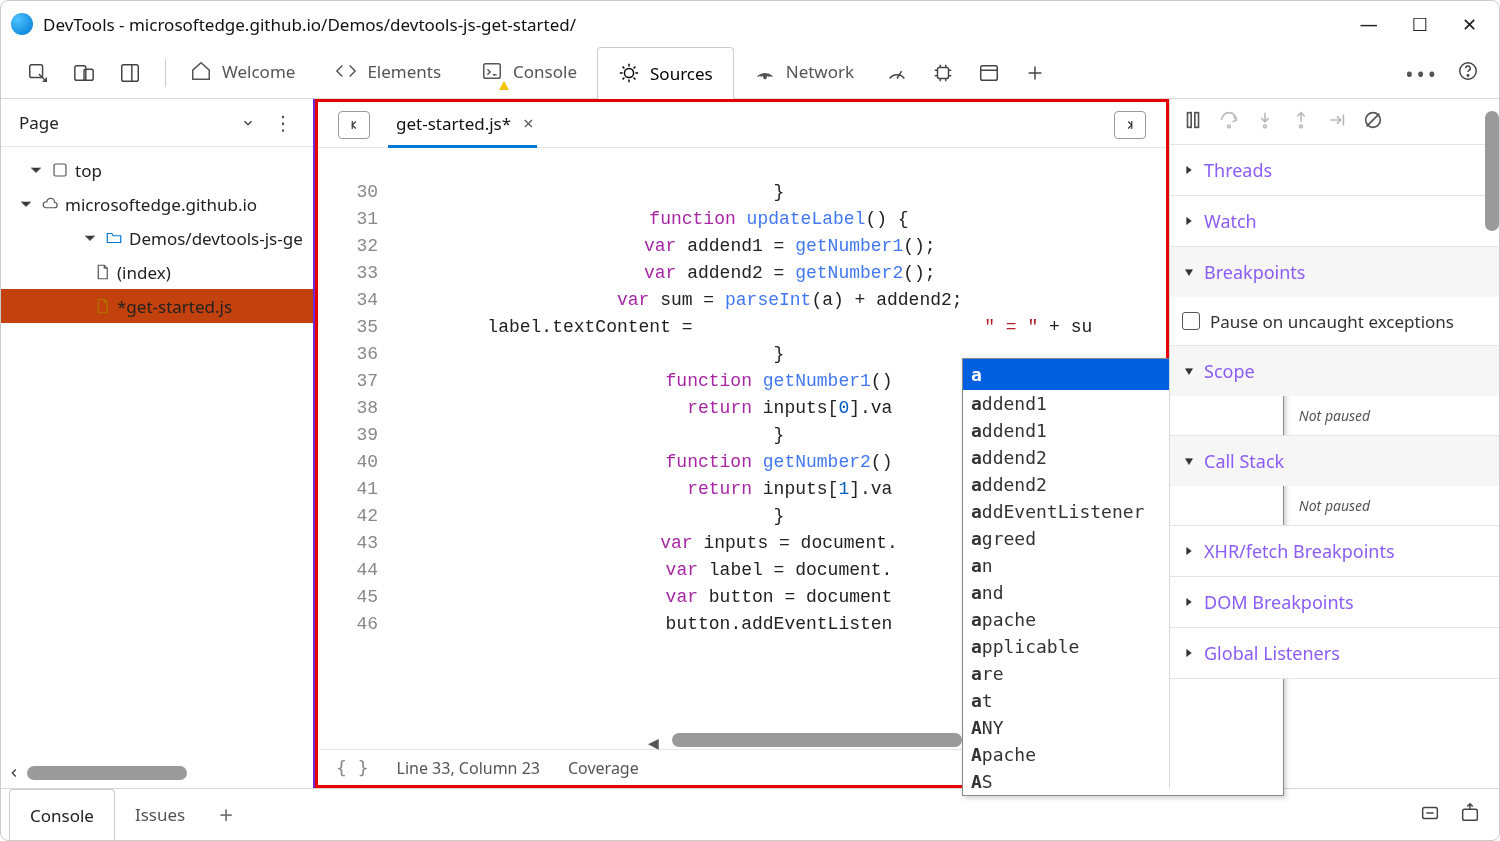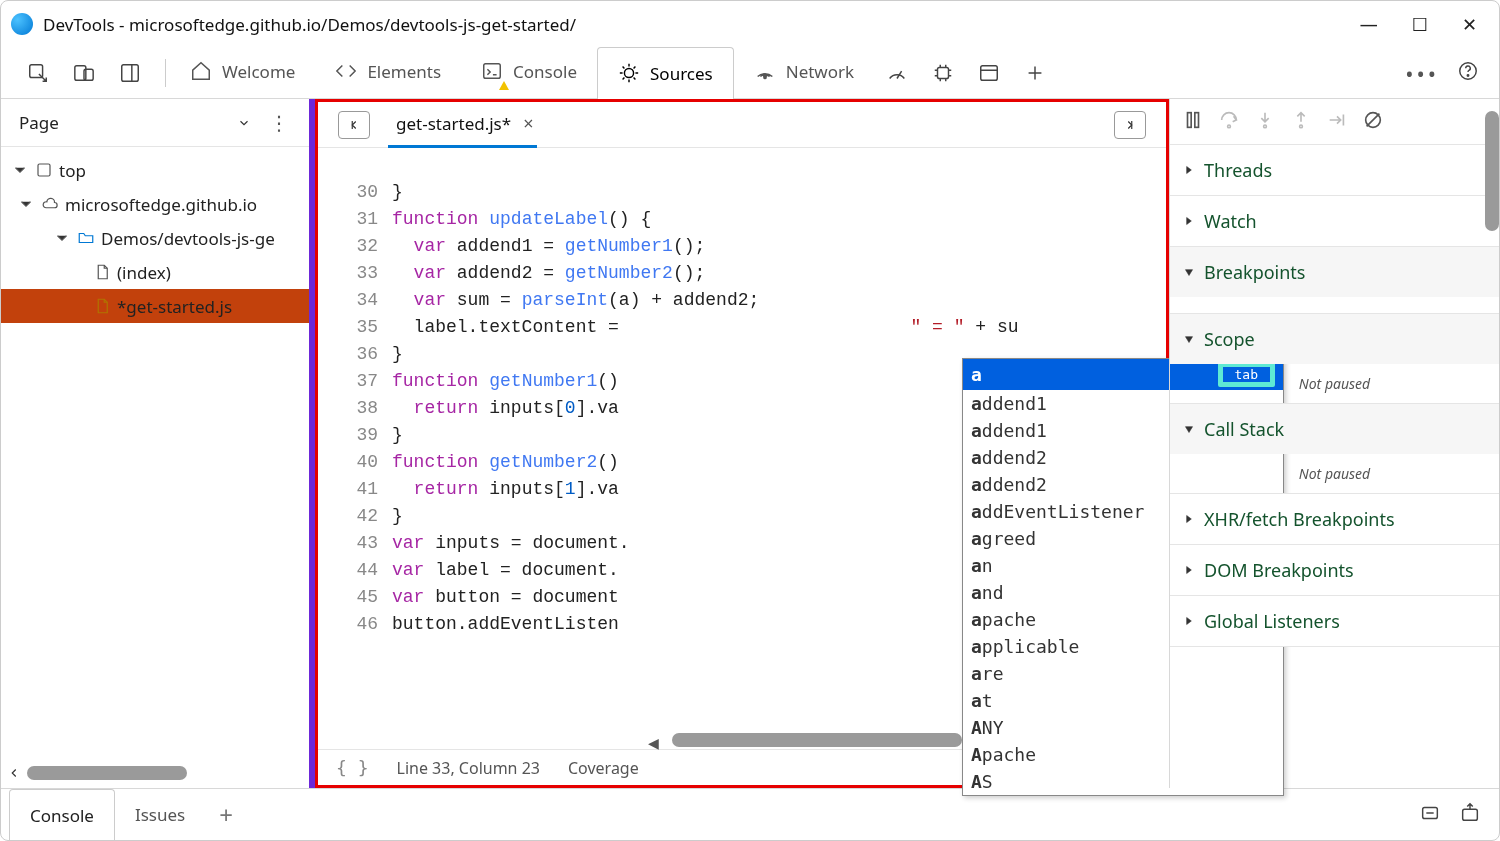--- a/index.html
+++ b/index.html
@@ -18,47 +18,47 @@
 .tab.active { color:#000; background:#fff; border:1px solid #ccc; border-bottom:none; border-top-left-radius:4px; border-top-right-radius:4px;}
 .tab.active::after{content:"";position:absolute;left:0;right:0;bottom:-3px;height:3px;background:#0078d4;}
 .tab svg {width:22px;height:22px;stroke:#555;fill:none;stroke-width:1.6;}
 .tab.active svg{stroke:#000;}
 .tab .warn-dot{position:absolute;bottom:6px;left:38px;width:0;height:0;border-left:5px solid transparent;border-right:5px solid transparent;border-bottom:9px solid #f2c200;}
 .tab span{font-size:17px;}
 .more-dots{margin-left:auto;display:flex;align-items:center;gap:18px;padding:0 14px;}
 .more-dots svg{width:22px;height:22px;stroke:#444;fill:none;stroke-width:1.6;}
 .body-area{display:flex;height:calc(100% - 46px - 52px - 52px);}
 
-.sidebar-left{width:314px;border-right:6px solid #6d28d9;display:flex;flex-direction:column;}
+.sidebar-left{width:314px;border-right:2px solid #6d28d9;display:flex;flex-direction:column;}
 .sb-header{display:flex;align-items:center;height:48px;padding:0 18px;border-bottom:1px solid #e5e5e5;}
 .sb-header-title{font-size:17px;color:#222;}
 .sb-header-chev{margin-left:auto;}
 .sb-header .kebab{margin-left:18px;font-size:20px;letter-spacing:2px;color:#555;}
 .tree{padding:6px 0;font-size:17px;color:#222;overflow:hidden;}
-.tree-row{display:flex;align-items:center;height:34px;padding-left:10px;gap:6px;white-space:nowrap;}
+.tree-row{display:flex;align-items:center;height:34px;padding-left:26px;gap:6px;white-space:nowrap;}
 .tree-row.indent1{padding-left:16px;}
-.tree-row.indent2{padding-left:52px;}
+.tree-row.indent2{padding-left:52px;margin-left:28px;}
 .tree-row.indent3{padding-left:92px;}
 .tree-row.sel{background:#c2410c;}
 .tree-row svg{width:18px;height:18px;stroke:#555;fill:none;stroke-width:1.6;flex-shrink:0;}
 .tree-row .file-js{stroke:#b17400;}
 .tree-row .folder-ic{stroke:#0078d4;fill:none;}
 .sb-bottom{margin-top:auto;height:30px;display:flex;align-items:center;padding:0 6px;gap:6px;}
 .sb-bottom .hscroll{height:14px;border-radius:7px;background:#9a9a9a;width:160px;}
 
 .editor{flex:1;display:flex;flex-direction:column;border:3px solid #e60000;position:relative;}
 .ed-tabs{display:flex;align-items:center;height:46px;padding:0 20px;border-bottom:1px solid #e5e5e5;}
 .nav-btn{width:32px;height:28px;border:1px solid #999;border-radius:4px;display:flex;align-items:center;justify-content:center;}
 .nav-btn svg{width:14px;height:14px;stroke:#333;fill:none;stroke-width:2;}
 .ed-filetab{margin-left:18px;display:flex;align-items:center;gap:12px;height:46px;padding:0 4px 0 8px;border-bottom:3px solid #0078d4;font-size:17px;color:#111;}
 .ed-filetab .close-x{color:#555;font-size:18px;}
 .ed-tabs .nav-right{margin-left:auto;}
 .code{flex:1;display:flex;overflow:hidden;font-family:"Consolas","Courier New",monospace;font-size:18px;line-height:27px;position:relative;margin-left:8px;}
 .gutter{width:66px;text-align:right;padding:4px 14px 0 0;color:#888;background:#fff;}
-.codebody{flex:1;padding:4px 0 0 0;white-space:pre;color:#222;position:relative;}
+.codebody{flex:1;padding:4px 0 0 0;white-space:pre;color:#222;position:relative;text-align:center;}
 .kw{color:#a626a4;}
 .fn{color:#4078f2;}
 .str{color:#b31d28;}
 .num{color:#005cc5;}
 .ed-vscroll{position:absolute;right:0;top:250px;width:14px;height:160px;background:#9a9a9a;border-radius:7px;}
 .ed-status{height:36px;display:flex;align-items:center;padding:0 18px;gap:28px;border-top:1px solid #e5e5e5;color:#555;font-size:16px;}
 .ed-status .braces{font-family:monospace;font-size:18px;color:#888;}
 .ed-hscroll{position:absolute;left:330px;right:12px;bottom:38px;height:14px;display:flex;align-items:center;}
 .ed-hscroll .track{flex:1;height:14px;}
 .ed-hscroll .thumb{position:absolute;left:24px;width:290px;height:14px;background:#9a9a9a;border-radius:7px;}
@@ -68,21 +68,21 @@
 .ac-item{padding:3px 8px;display:flex;align-items:center;}
 .ac-item.sel{background:#0060df;color:#fff;}
 .ac-item .hint{margin-left:auto;border:5px solid #5eead4;padding:0 12px;font-size:13px;border-radius:2px;}
 .ac-item b{font-weight:700;}
 
 .debugger{width:330px;border-left:1px solid #d8d8d8;display:flex;flex-direction:column;position:relative;}
 .dbg-toolbar{height:46px;display:flex;align-items:center;gap:14px;padding:0 12px;border-bottom:1px solid #e5e5e5;}
 .dbg-toolbar svg{width:22px;height:22px;stroke:#555;fill:none;stroke-width:1.8;}
 .dbg-toolbar .disabled svg{stroke:#bbb;}
 .section{border-bottom:1px solid #e5e5e5;}
-.sec-head{display:flex;align-items:center;height:50px;padding:0 12px;font-size:18px;color:#14532d;background:#f6f6f6;}
+.sec-head{display:flex;align-items:center;height:50px;padding:0 12px;font-size:18px;color:#8b5cf6;background:#f6f6f6;}
 .sec-head.white{background:#fff;}
 .sec-head svg{width:14px;height:14px;stroke:#333;fill:#333;margin-right:8px;}
 .sec-body{padding:8px 12px;font-size:17px;}
 .chk-row{display:flex;align-items:center;gap:10px;height:32px;}
 .chk-row .chk{width:18px;height:18px;border:1.6px solid #555;border-radius:3px;}
 .notpaused{font-style:italic;color:#555;text-align:center;padding:10px 0;}
 .dbg-vscroll{position:absolute;right:0;top:12px;width:14px;height:120px;background:#9a9a9a;border-radius:7px;}
 
 .drawer{height:52px;border-top:1px solid #d8d8d8;display:flex;align-items:center;padding:0 8px;}
 .drawer .dtab{padding:0 20px;height:52px;display:flex;align-items:center;font-size:17px;color:#555;}
@@ -399,20 +399,24 @@
         </div>
       </div>
     <div class="section">
       <div class="sec-head">
           <svg viewBox="0 0 24 24">
             <path d="M6 8 L18 8 L12 18 Z"></path>
           </svg>
           <span>Breakpoints</span>
         </div>
       <div class="sec-body">
+        <div class="chk-row">
+            <div class="chk"></div>
+            <span>Pause on uncaught exceptions</span>
+          </div>
       </div>
     </div>
     <div class="section">
       <div class="sec-head">
           <svg viewBox="0 0 24 24">
             <path d="M6 8 L18 8 L12 18 Z"></path>
           </svg>
           <span>Scope</span>
         </div>
       <div class="notpaused">Not paused</div>

